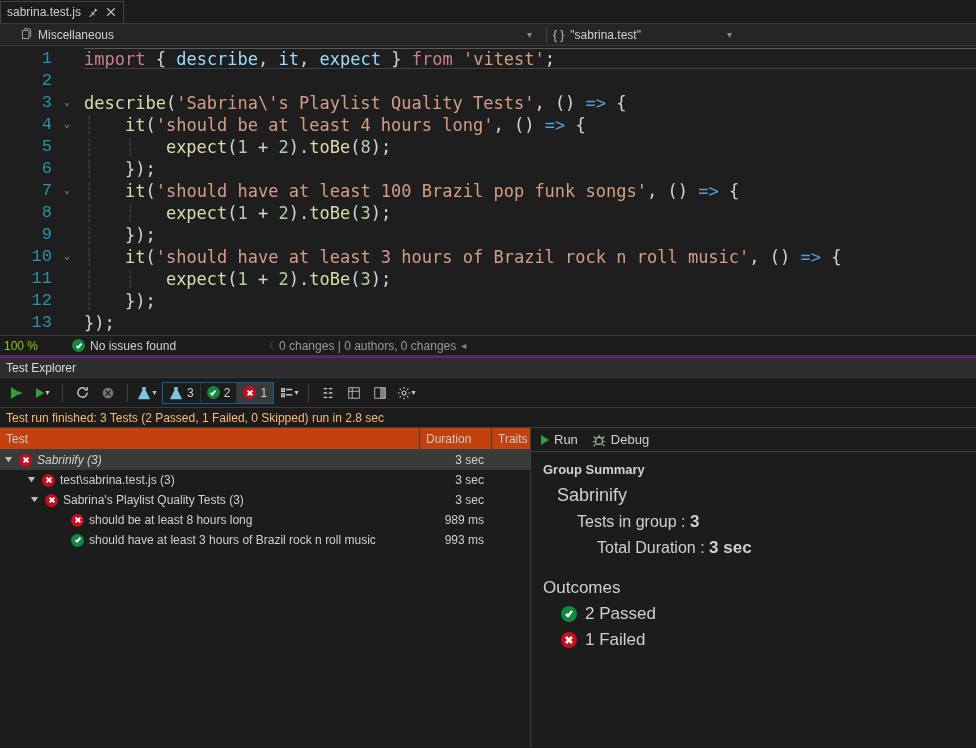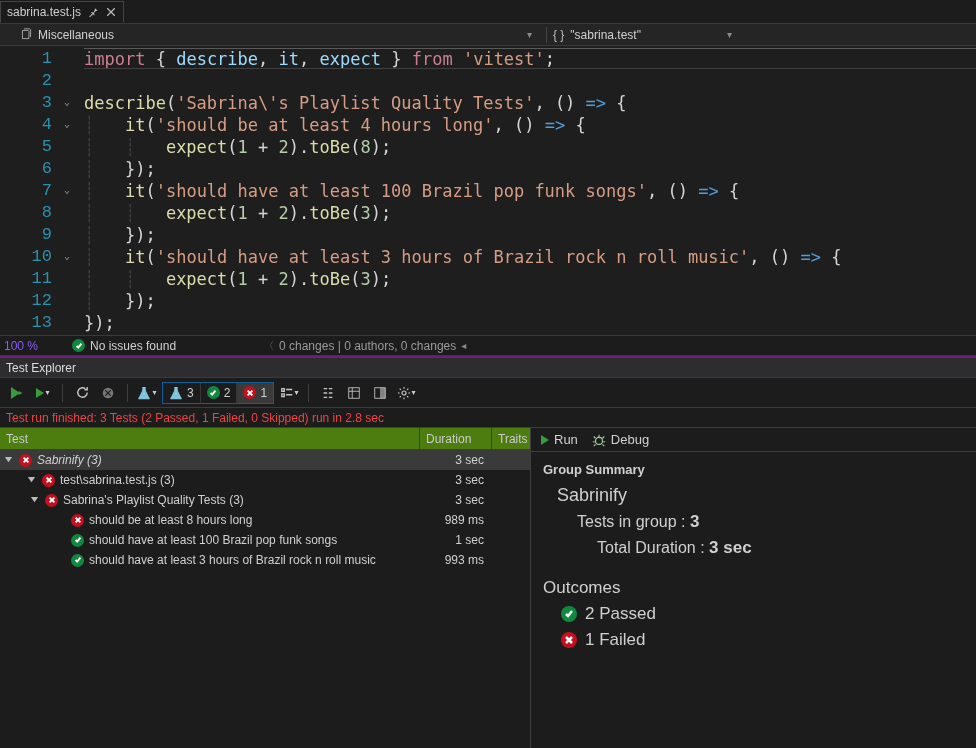--- a/index.html
+++ b/index.html
@@ -99,21 +99,21 @@
   .edit-status {
     height: 20px;
     background: #1c1c1c;
     border-bottom: 1px solid #3a3a3a;
     display:flex;
     align-items:center;
     font-size:12px;
     gap: 12px;
     padding: 0 4px;
   }
-  .zoom { color:#8b5cf6; flex:0 0 56px; }
+  .zoom { color:#84cc16; flex:0 0 56px; }
   .no-issues { display:flex; align-items:center; gap:5px; flex:0 0 180px;}
   .pass-dot {
     width:13px; height:13px; border-radius:50%;
     background:#10893e; display:flex; align-items:center; justify-content:center;
   }
   .pass-dot svg { width:8px; height:8px; stroke:#fff; stroke-width:2.5; fill:none;}
   .fail-dot {
     width:13px; height:13px; border-radius:50%;
     background:#c50f1f; display:flex; align-items:center; justify-content:center;
   }
@@ -146,27 +146,27 @@
   .filter-pills .pill {
     display:flex; align-items:center; gap:4px; padding:0 6px;
     border-right:1px solid #363636;
   }
   .filter-pills .pill:last-child{border-right:none;}
   .filter-pills .pill.active { background:#3a3a3a; }
   .gear-ic, .list-ic, .tree-ic, .win-ic { width:14px;height:14px;fill:#c5c5c5;}
   .te-status {
     height:20px; background:#1c1c1c;
     padding-left:6px; display:flex; align-items:center;
-    font-size:12px; color:#ef4444;
+    font-size:12px; color:#fdba74;
     border-bottom:1px solid #3e3e3e;
   }
   .te-body { flex:1; display:flex; min-height:0;}
   .te-tree { flex:0 0 531px; display:flex; flex-direction:column; border-right:1px solid #3e3e3e;}
   .te-headers {
-    height:22px; display:flex; background:#4d7c0f; color:#ccc;
+    height:22px; display:flex; background:#c2410c; color:#ccc;
     font-size:12px; border-bottom:1px solid #3e3e3e;
   }
   .te-headers div { display:flex; align-items:center; padding-left:6px; }
   .col-test { flex:0 0 420px; border-right:1px solid #3e3e3e;}
   .col-dur  { flex:0 0 72px;  border-right:1px solid #3e3e3e;}
   .col-tra  { flex:1; }
   .te-rows { flex:1; overflow:auto; }
   .row { height:20px; display:flex; align-items:center; font-size:12px;}
   .row .c1 { flex:0 0 420px; display:flex; align-items:center; gap:5px; }
   .row .c2 { flex:0 0 72px; text-align:right; padding-right:8px;}
@@ -464,33 +464,20 @@
           <div class="c3"></div>
         </div>
         <div class="row depth3">
           <div class="c1">
             <span class="tw"></span>
             <span class="pass-dot">
               <svg viewBox="0 0 10 10">
                 <path d="M2 5l2 2 4-5"></path>
               </svg>
             </span>
-            <span>should have at least 100 Brazil pop funk songs</span>
-          </div>
-          <div class="c2">1 sec</div>
-          <div class="c3"></div>
-        </div>
-        <div class="row depth3">
-          <div class="c1">
-            <span class="tw"></span>
-            <span class="pass-dot">
-              <svg viewBox="0 0 10 10">
-                <path d="M2 5l2 2 4-5"></path>
-              </svg>
-            </span>
             <span>should have at least 3 hours of Brazil rock n roll music</span>
           </div>
           <div class="c2">993 ms</div>
           <div class="c3"></div>
         </div>
       </div>
   </div>
 
   <div class="te-detail">
     <div class="run-row">

